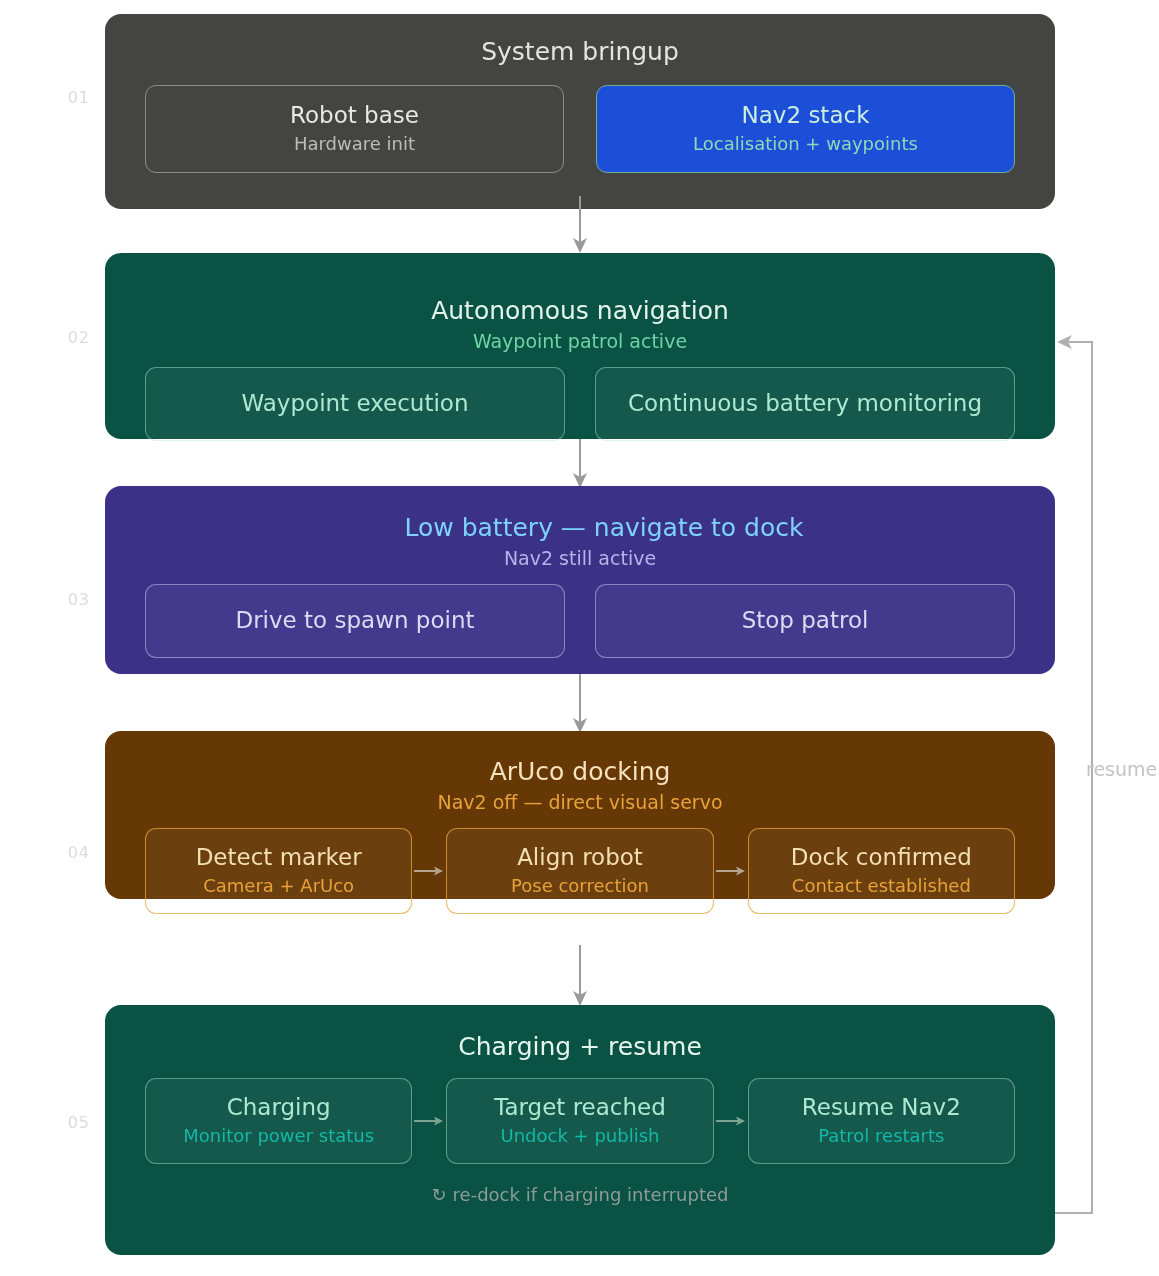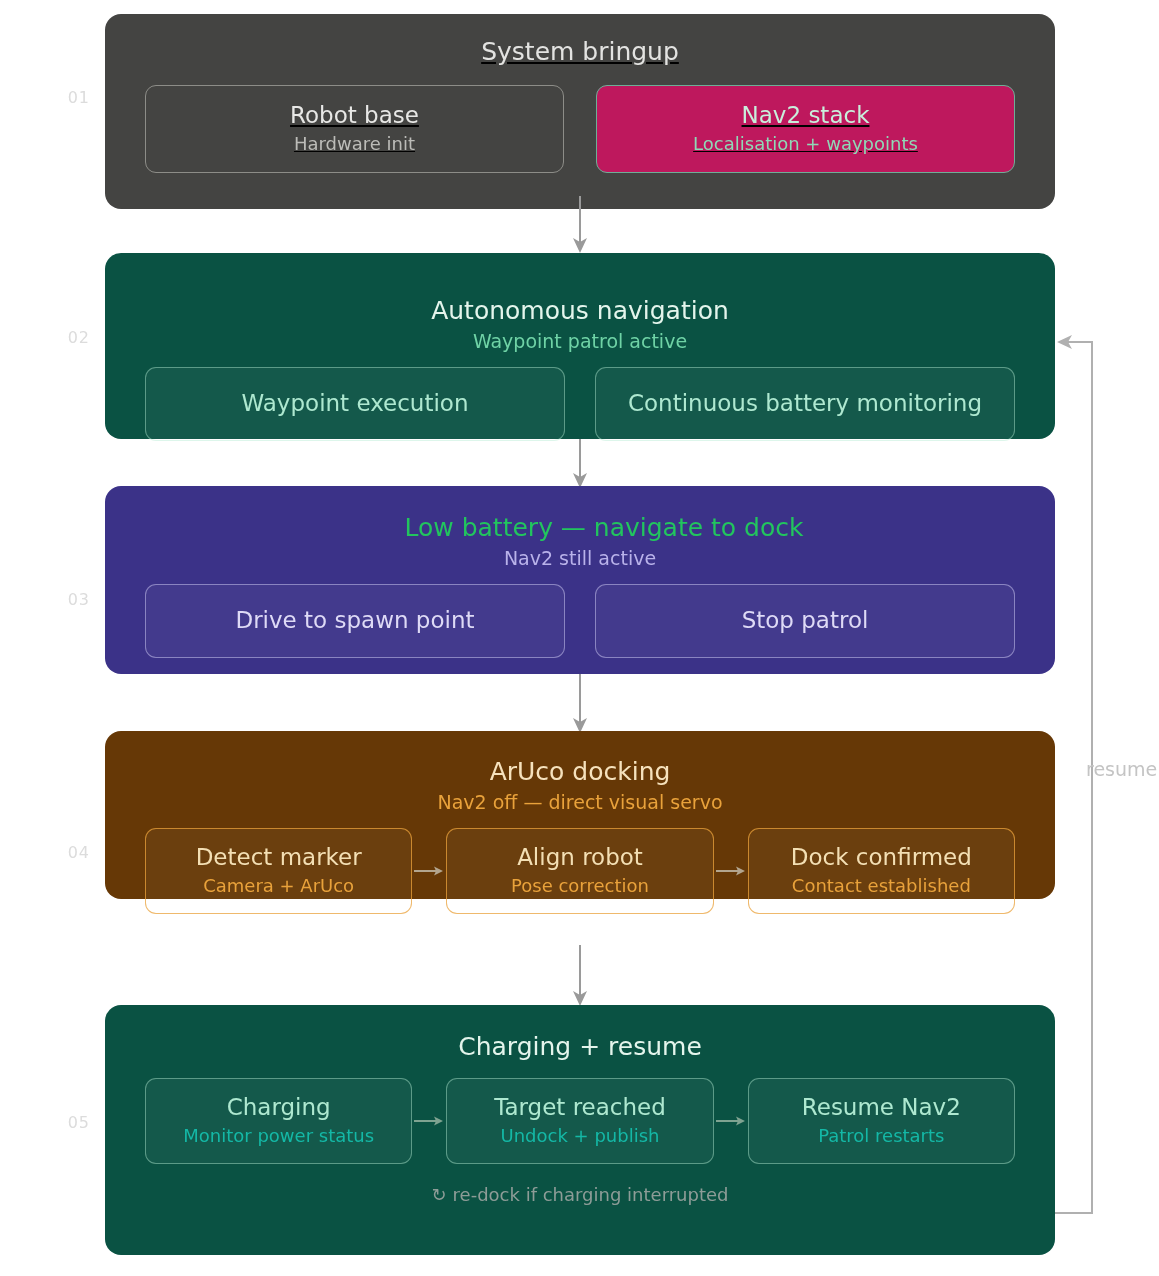--- a/index.html
+++ b/index.html
@@ -93,29 +93,28 @@
     align-items: center;
     justify-content: center;
     color: #9a9a9a;
   }
 
   
   #phase01 {
     top: 14px;
     height: 195px;
     background: #444442;
-    text-decoration: underline;
   }
   #phase01 .phase-title { color: #e3e3e1; padding-top: 24px; }
   #phase01 .card-row { margin-top: 18px; gap: 32px; }
   #phase01 .card { flex: 1 1 0; height: 88px; }
   #phase01 .card.plain { background: transparent; border-color: #8d8d88; }
   #phase01 .card.plain .card-title { color: #e8e8e6; }
   #phase01 .card.plain .card-sub   { color: #bcbcb8; }
-  #phase01 .card.accent { background: #be185d; border-color: #6fae97; justify-content: center; }
+  #phase01 .card.accent { background: #1d4ed8; border-color: #6fae97; justify-content: center; }
   #phase01 .card.accent .card-title { color: #c9efdc; }
   #phase01 .card.accent .card-sub   { color: #8fd9b6; }
 
   
   #phase02 {
     top: 253px;
     height: 186px;
     background: #0a5243;
   }
   #phase02 .phase-title { color: #e4f5ec; padding-top: 44px; }
@@ -123,21 +122,21 @@
   #phase02 .card-row { margin-top: 14px; gap: 30px; }
   #phase02 .card { flex: 1 1 0; height: 74px; background: rgba(255,255,255,0.045); border-color: rgba(180,235,210,0.45); }
   #phase02 .card-title { color: #aee8d0; }
 
   
   #phase03 {
     top: 486px;
     height: 188px;
     background: #3b3288;
   }
-  #phase03 .phase-title { color: #22c55e; padding-top: 28px; padding-left: 48px; }
+  #phase03 .phase-title { color: #7dd3fc; padding-top: 28px; padding-left: 48px; }
   #phase03 .phase-sub   { color: #b9b2ea; }
   #phase03 .card-row { margin-top: 14px; gap: 30px; }
   #phase03 .card { flex: 1 1 0; height: 74px; background: rgba(255,255,255,0.045); border-color: rgba(210,205,245,0.50); }
   #phase03 .card-title { color: #dedaf6; }
 
   
   #phase04 {
     top: 731px;
     height: 168px;
     background: #663806;

